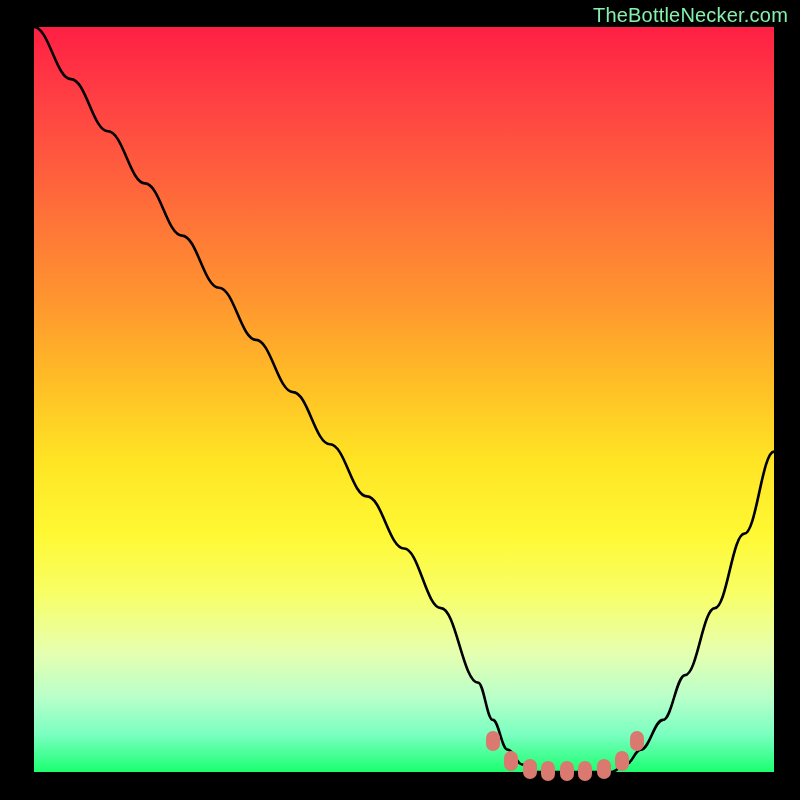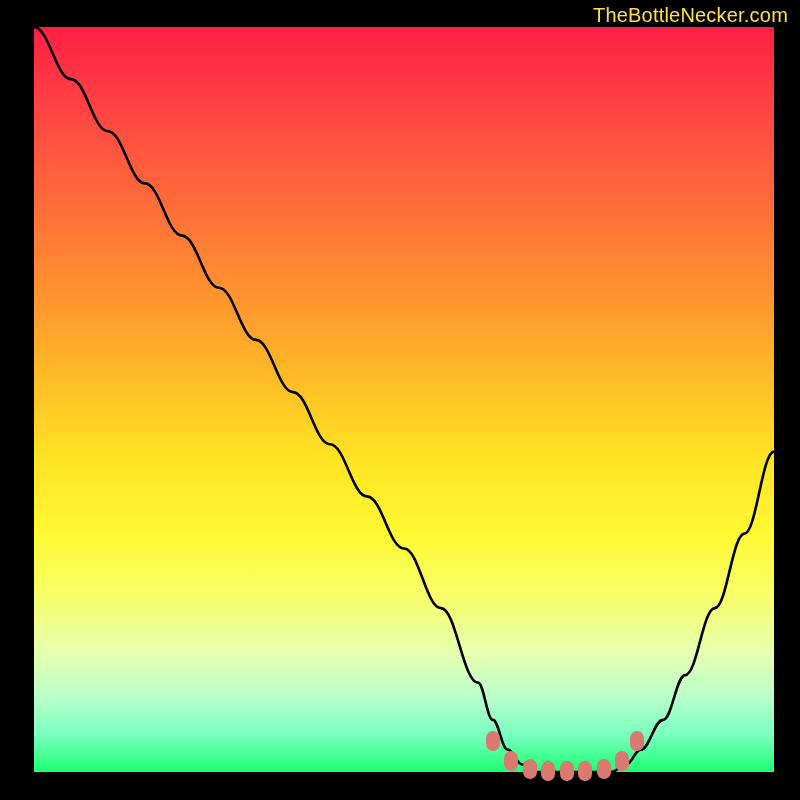--- a/index.html
+++ b/index.html
@@ -7,21 +7,21 @@
     width: 800px;
     height: 800px;
     background: #000;
     position: relative;
     font-family: Arial, sans-serif;
   }
   .watermark {
     position: absolute;
     top: 4px;
     right: 12px;
-    color: #fde047;
+    color: #86efac;
     font-size: 20px;
     font-weight: 500;
     letter-spacing: 0.2px;
     z-index: 10;
     text-align: right;
   }
   .chart-outer {
     position: absolute;
     left: 0;
     top: 0;

